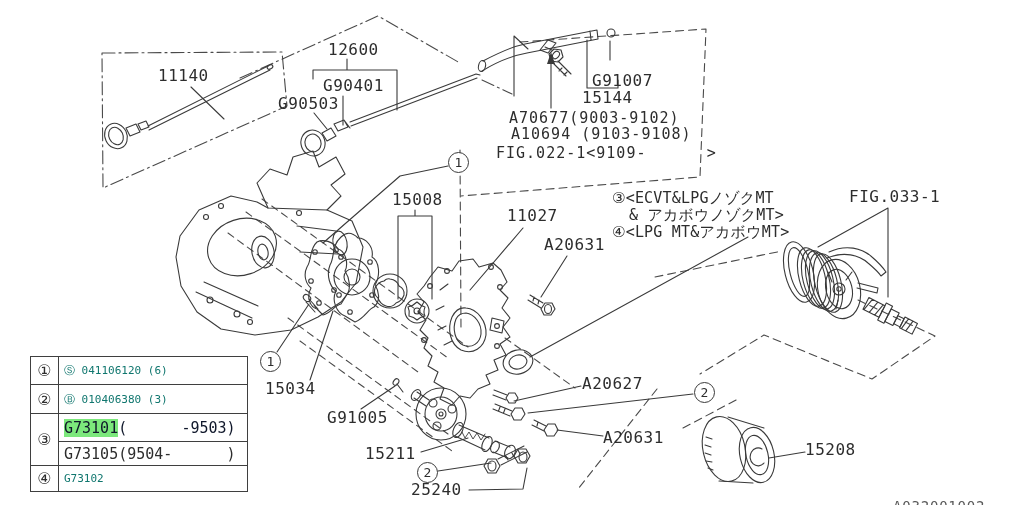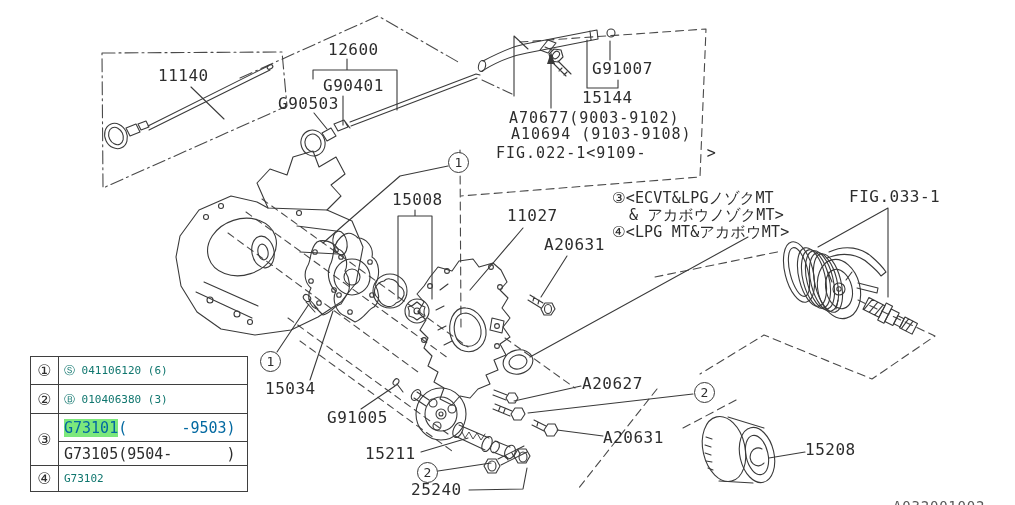--- a/index.html
+++ b/index.html
@@ -13,21 +13,21 @@
   .co{position:absolute;width:19px;height:19px;border:1.4px solid #3a3a3a;border-radius:50%;
       text-align:center;line-height:19px;font-size:13px;color:#2d2d2d;background:#fff;}
   
   .legend{position:absolute;left:30px;top:356px;width:216px;border:1.4px solid #3f3f3f;background:#fff;}
   .lrow{display:flex;border-bottom:1.2px solid #3f3f3f;}
   .lrow:last-child{border-bottom:none;}
   .lnum{width:27px;border-right:1.2px solid #3f3f3f;display:flex;align-items:center;justify-content:center;
         font-size:16px;color:#2d2d2d;}
   .lval{flex:1;display:flex;align-items:center;padding-left:5px;font-size:11px;color:#0f766e;white-space:pre;}
   .lcol{flex:1;display:flex;flex-direction:column;}
-  .sub{display:flex;align-items:center;padding-left:5px;font-size:15px;color:#0369a1;white-space:pre;height:27px;
+  .sub{display:flex;align-items:center;padding-left:5px;font-size:15px;color:#0f172a;white-space:pre;height:27px;
        border-bottom:1.1px solid #3f3f3f;}
   .sub2{display:flex;align-items:center;padding-left:5px;font-size:15px;color:#2d2d2d;white-space:pre;height:23px;}
   .hl{background:#7ce87c;}
 </style>
 </head>
 <body>
 
 <div id="stage">
 
 <svg width="1015" height="505" viewBox="0 0 1015 505">
@@ -246,21 +246,21 @@
         <path d="M905,307 h14 v12 h-14 z M909,307 l-2,12 M914,307 l-2,12"></path>
       </g>
     </g>
   </g>
 </svg>
 
 <div class="lbl" style="left:158px;top:67px">11140</div>
 <div class="lbl" style="left:328px;top:41px">12600</div>
 <div class="lbl" style="left:323px;top:77px">G90401</div>
 <div class="lbl" style="left:278px;top:95px">G90503</div>
-<div class="lbl" style="left:592px;top:60px">G91007</div>
+<div class="lbl" style="left:592px;top:72px">G91007</div>
 <div class="lbl" style="left:582px;top:89px">15144</div>
 <div class="lbl small" style="left:509px;top:110px">A70677(9003-9102)</div>
 <div class="lbl small" style="left:511px;top:126px">A10694 (9103-9108)</div>
 <div class="lbl small" style="left:496px;top:145px">FIG.022-1&lt;9109-      &gt;</div>
 <div class="lbl" style="left:392px;top:191px">15008</div>
 <div class="lbl" style="left:507px;top:207px">11027</div>
 <div class="lbl" style="left:544px;top:236px">A20631</div>
 <div class="lbl" style="left:849px;top:188px">FIG.033-1</div>
 <div class="lbl" style="left:265px;top:380px">15034</div>
 <div class="lbl" style="left:327px;top:409px">G91005</div>

